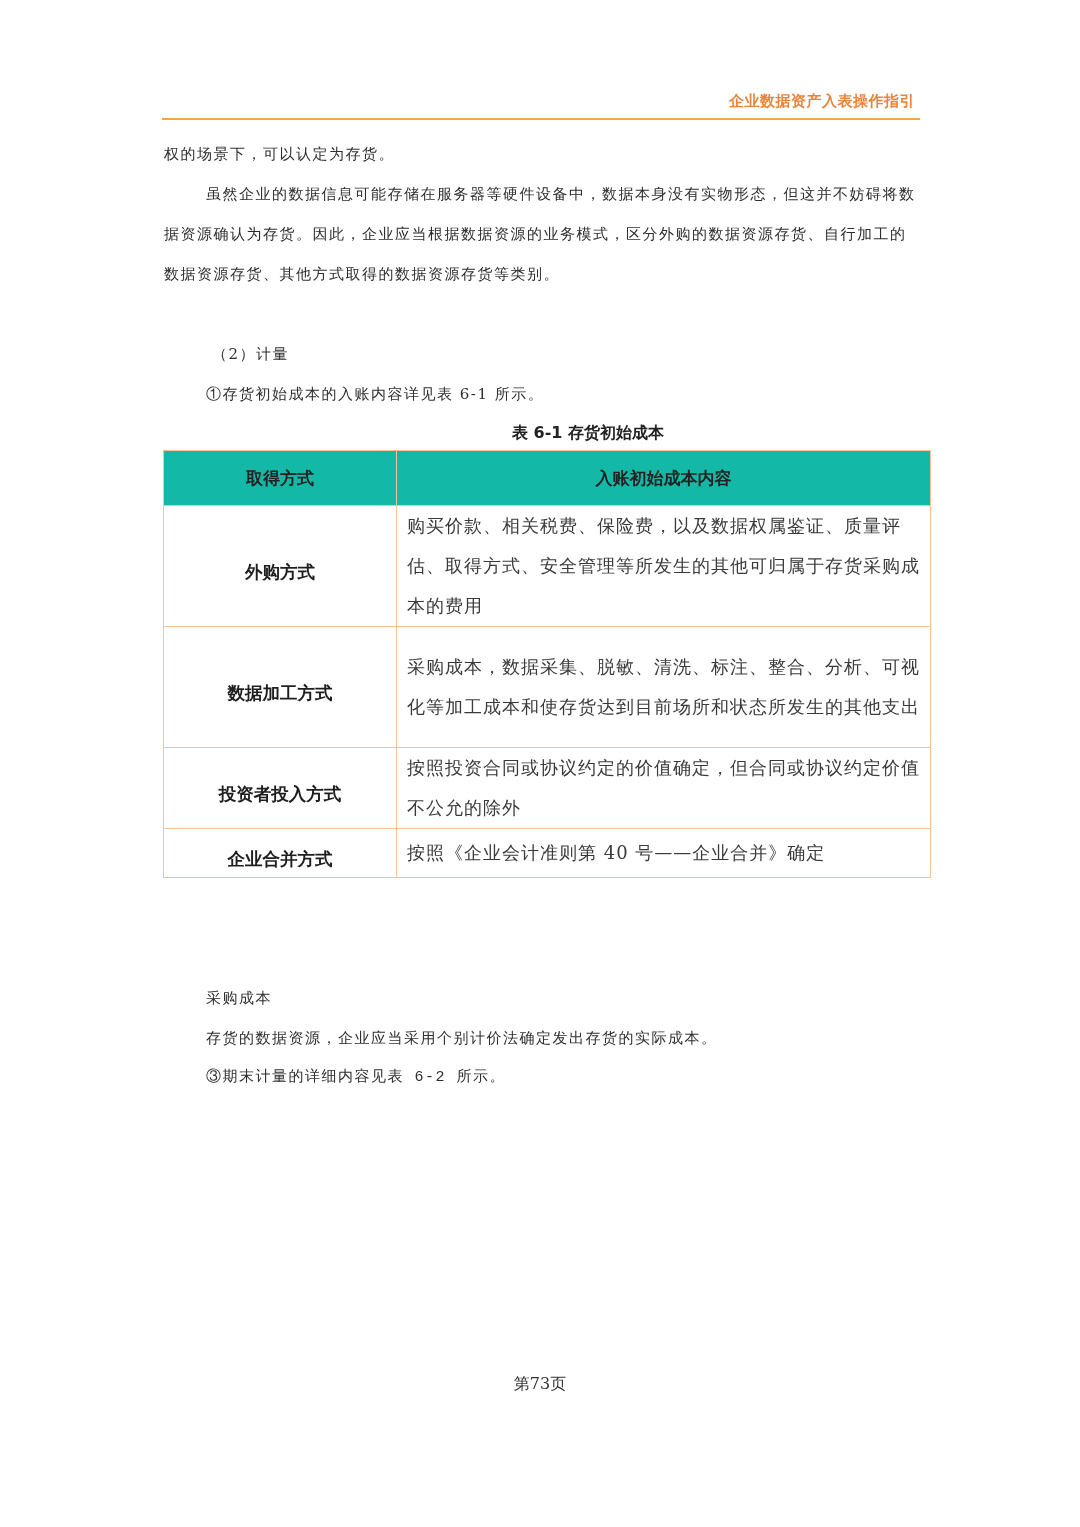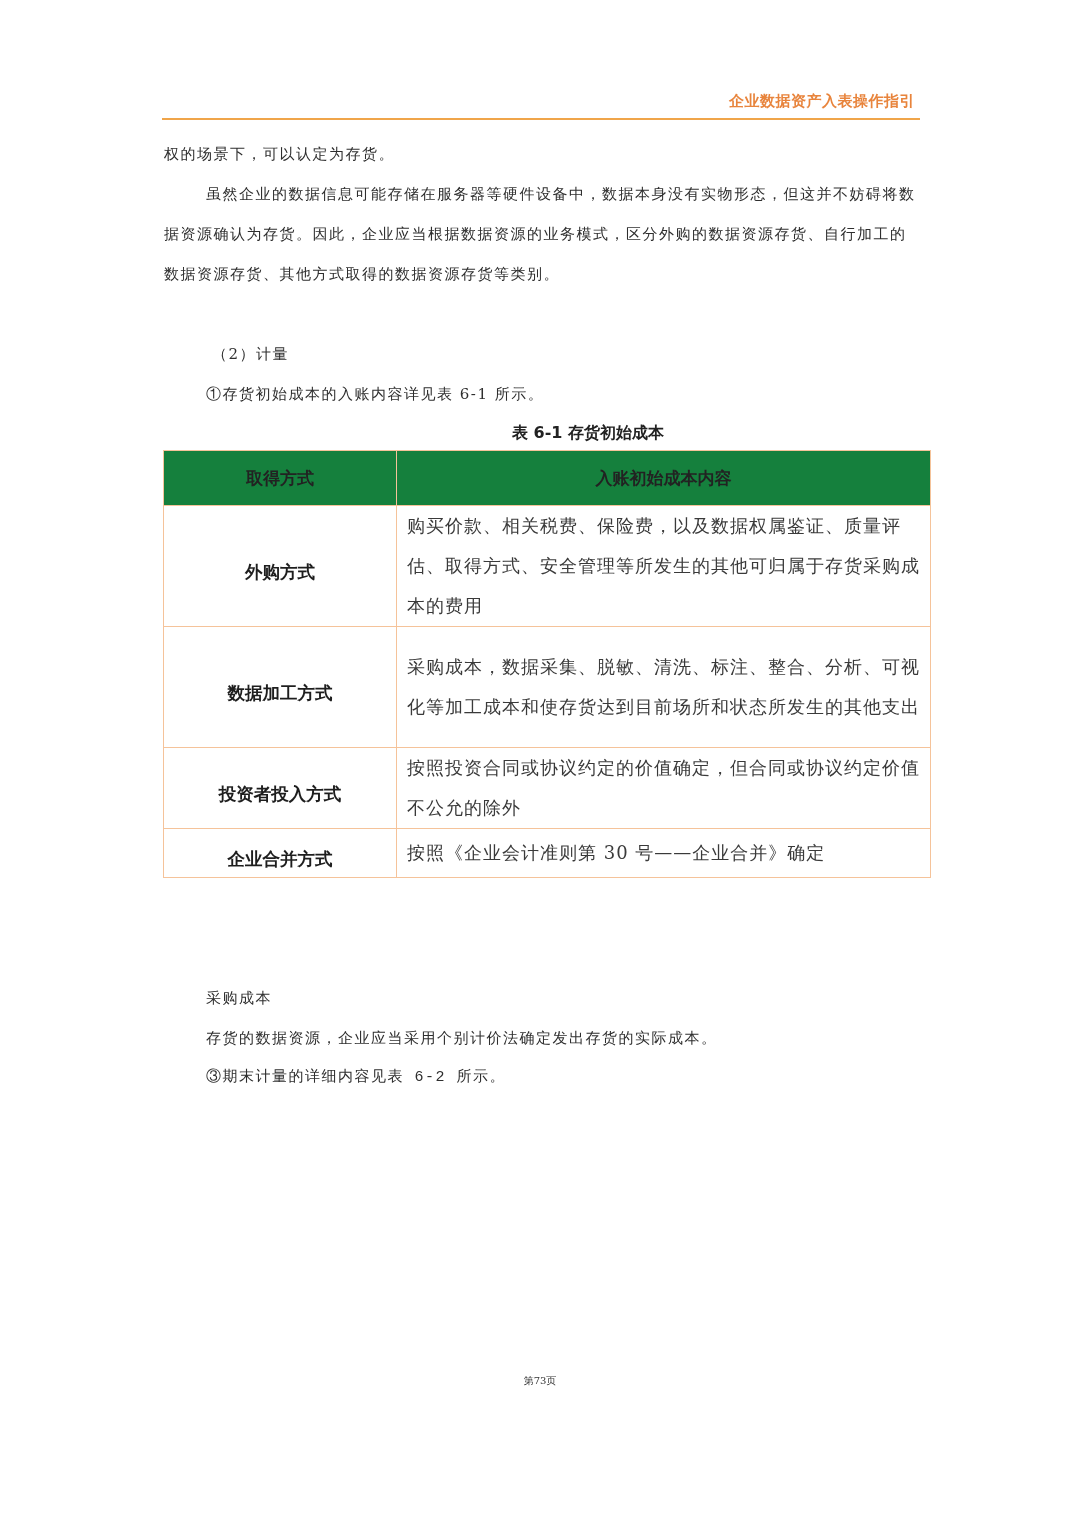--- a/index.html
+++ b/index.html
@@ -30,39 +30,39 @@
     font-weight: bold; font-size: 16px; color: #222; margin-left: 48px;
   }
   table.cost {
     position: absolute; left: 163px; top: 450px; width: 768px;
     border-collapse: collapse;
   }
   table.cost th, table.cost td {
     border: 1.5px solid #f5c39a;
   }
   table.cost th {
-    background: #15803d; color: #222; height: 52px;
+    background: #14b8a6; color: #222; height: 52px;
     font-family: "DejaVu Sans", "Liberation Sans", sans-serif;
     font-size: 17px; font-weight: bold;
   }
   table.cost th.col1 { width: 230px; }
   table.cost td.method {
     width: 230px; text-align: center;
     font-family: "DejaVu Sans", "Liberation Sans", sans-serif;
     font-weight: bold; font-size: 17.5px; color: #1e1e1e;
     padding-top: 12px;
   }
   table.cost td.content {
     font-size: 18px; line-height: 40px; letter-spacing: 1px;
     color: #3a3a3a; padding: 0 8px 0 10px; vertical-align: middle;
   }
   .footer {
     position: absolute; left: 0; width: 1080px; top: 1374px; text-align: center;
     font-family: "DejaVu Serif", "Liberation Serif", serif;
-    font-size: 10px; color: #333;
+    font-size: 16px; color: #333;
   }
 </style>
 </head>
 <body>
 
 <div class="header-title">企业数据资产入表操作指引</div>
 <div class="header-rule"></div>
 
 <p class="para" style="top:134px;">权的场景下，可以认定为存货。</p>
 <p class="para indent" style="top:174px;">虽然企业的数据信息可能存储在服务器等硬件设备中，数据本身没有实物形态，但这并不妨碍将数据资源确认为存货。因此，企业应当根据数据资源的业务模式，区分外购的数据资源存货、自行加工的数据资源存货、其他方式取得的数据资源存货等类别。</p>
@@ -86,21 +86,21 @@
     <tr style="height:121px;">
       <td class="method">数据加工方式</td>
       <td class="content">采购成本，数据采集、脱敏、清洗、标注、整合、分析、可视化等加工成本和使存货达到目前场所和状态所发生的其他支出</td>
     </tr>
     <tr style="height:80px;">
       <td class="method">投资者投入方式</td>
       <td class="content">按照投资合同或协议约定的价值确定，但合同或协议约定价值不公允的除外</td>
     </tr>
     <tr style="height:49px;">
       <td class="method">企业合并方式</td>
-      <td class="content">按照《企业会计准则第 30 号——企业合并》确定</td>
+      <td class="content">按照《企业会计准则第 40 号——企业合并》确定</td>
     </tr>
   </tbody>
 </table>
 
 <p class="para sub" style="top:978px; width:714px;">采购成本</p>
 <p class="para sub" style="top:1018px; width:714px;">存货的数据资源，企业应当采用个别计价法确定发出存货的实际成本。</p>
 <p class="para sub" style="top:1058px; width:714px;font-family:Liberation Mono, monospace;">③期末计量的详细内容见表 6-2 所示。</p>
 
 <div class="footer">第73页</div>
 

